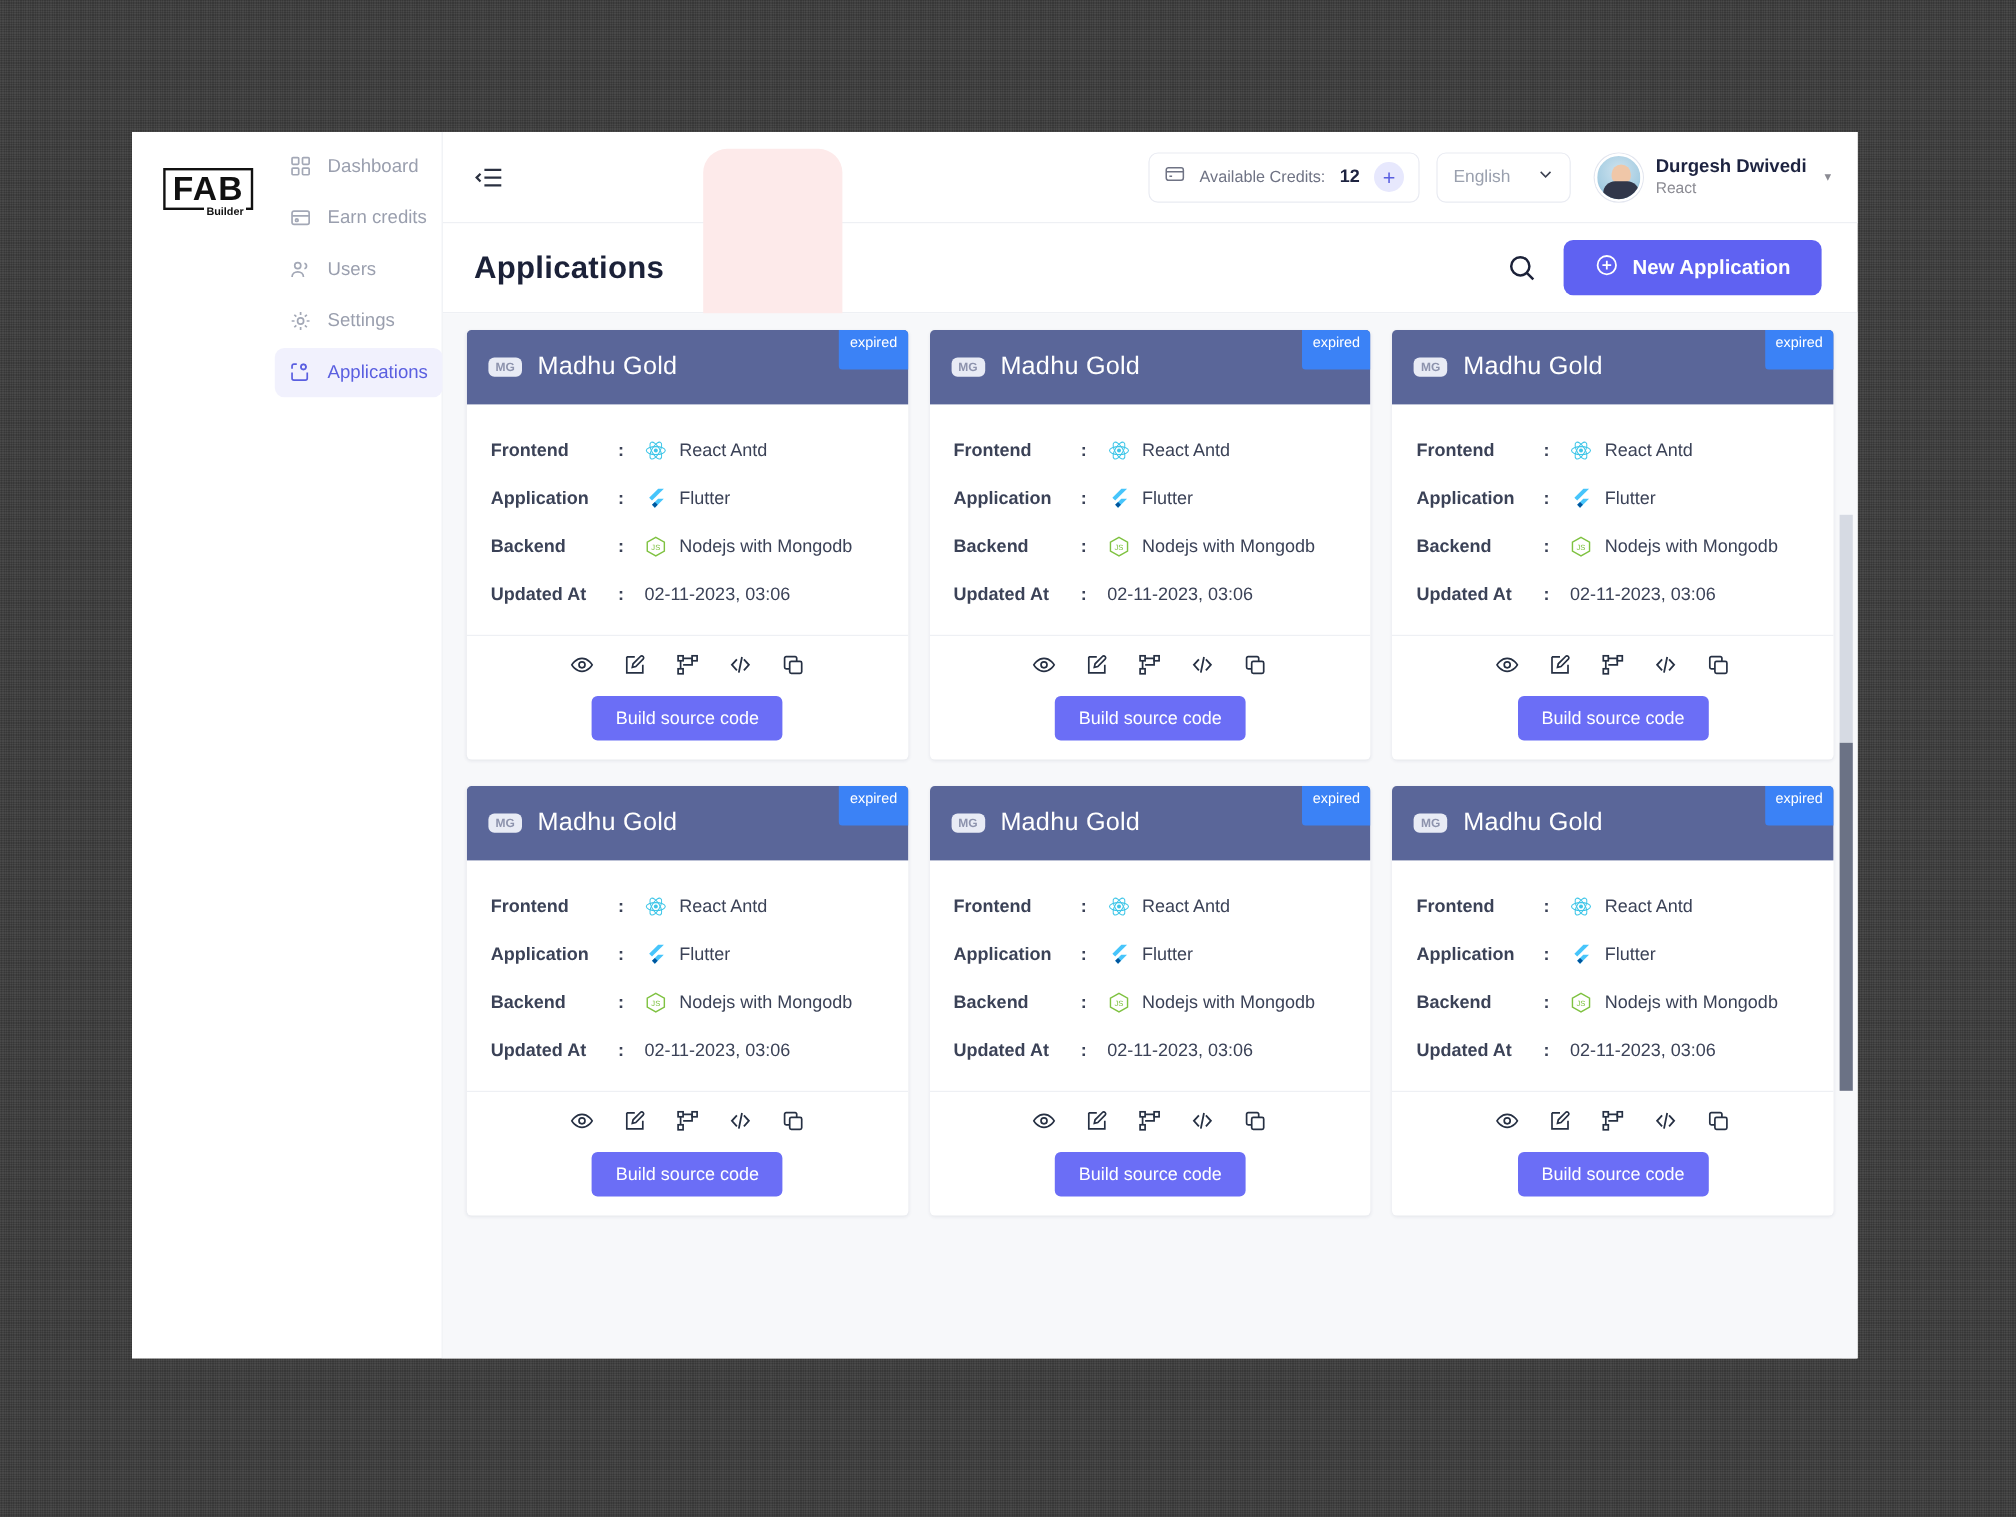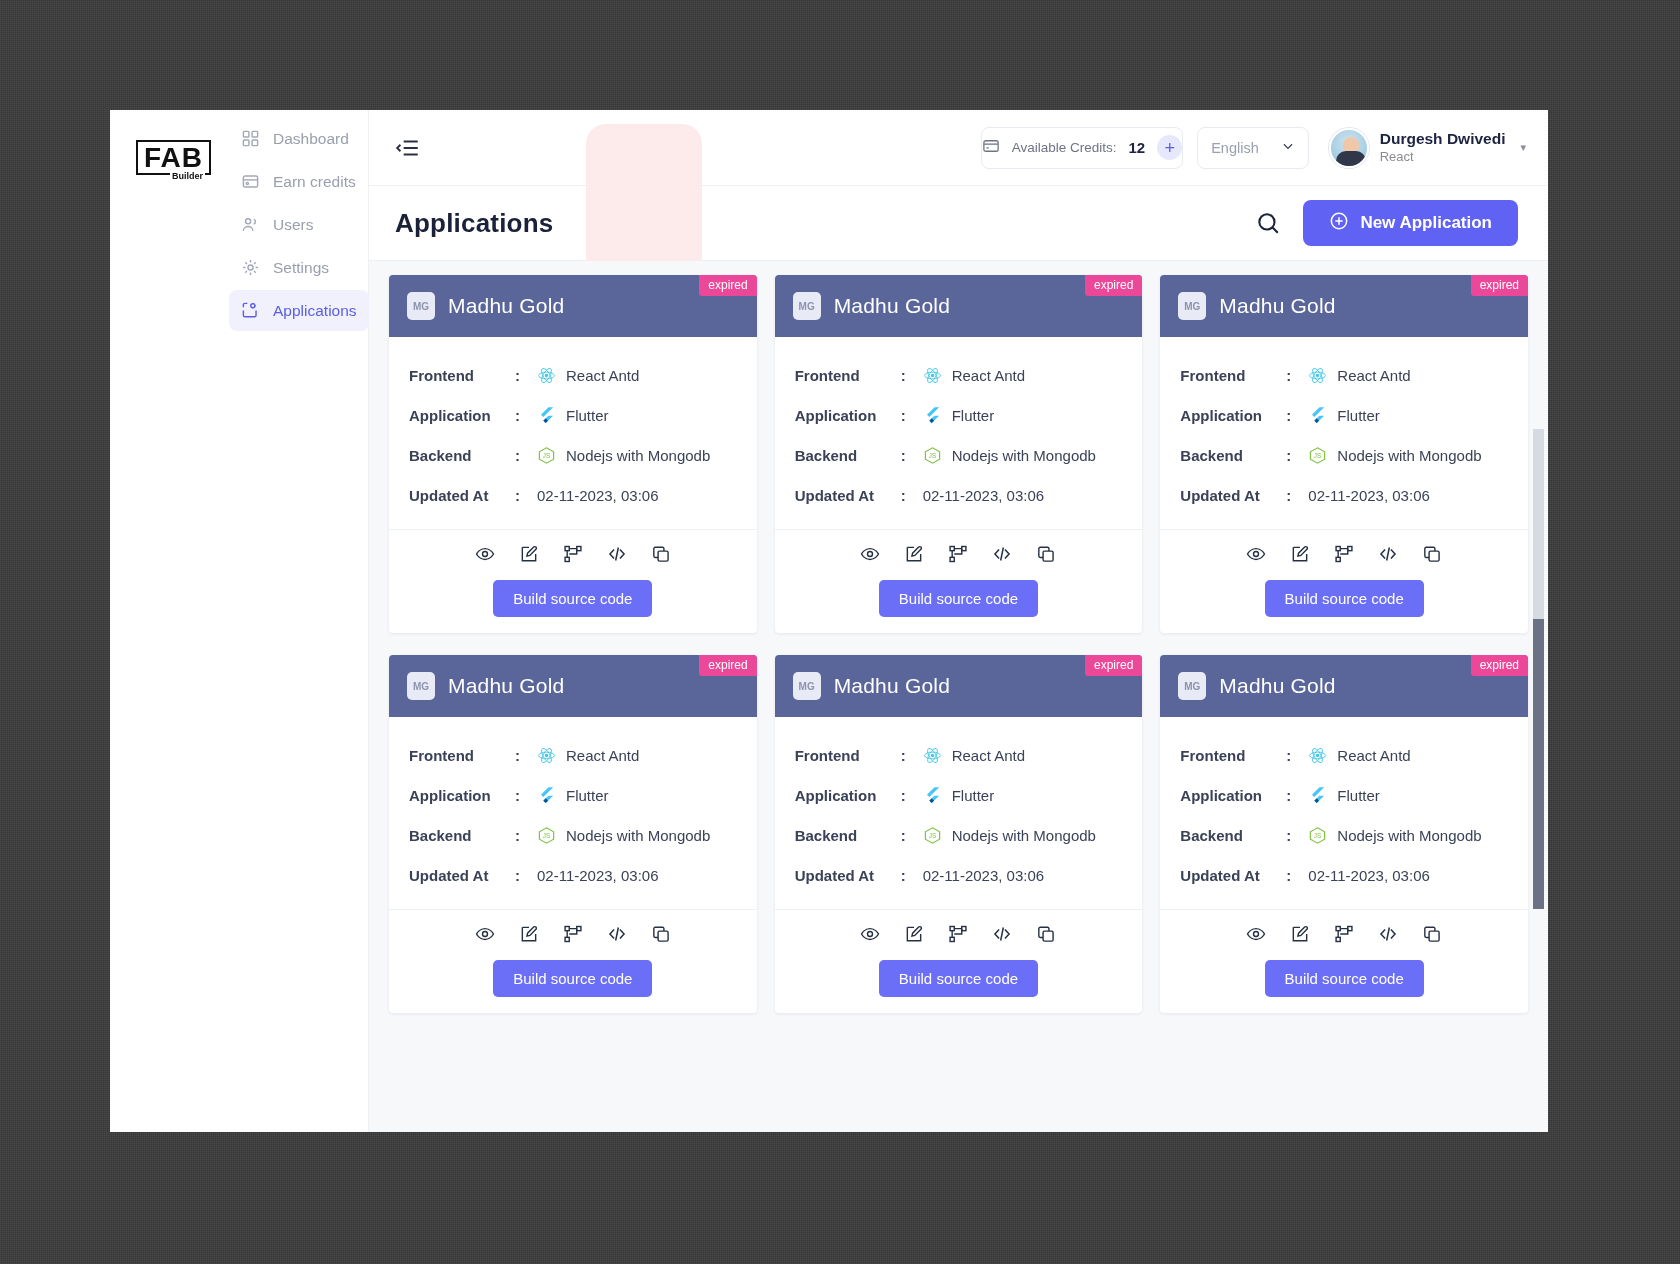--- a/index.html
+++ b/index.html
@@ -130,21 +130,21 @@
     display: flex; align-items: center; gap: 0;
     padding: 0 22px 0 26px;
     border-bottom: 1px solid #eef0f4;
     background: #fff;
   }
   .collapse-btn { width: 26px; height: 26px; cursor: pointer; }
   .topbar-right { margin-left: auto; display: flex; align-items: center; gap: 14px; }
   .credits-box {
     display: flex; align-items: center; gap: 12px;
     border: 1px solid #e9ebf2; border-radius: 8px;
-    padding: 9px 0; height: 42px;
+    padding: 9px 12px; height: 42px;
   }
   .credits-label { font-size: 13.5px; color: #6f7384; }
   .credits-value { font-size: 15px; font-weight: 700; color: #1d2340; }
   .credit-plus {
     width: 25px; height: 25px; border-radius: 50%;
     background: #e7e8fd; color: #5a5fe0;
     display: flex; align-items: center; justify-content: center;
     font-size: 18px; line-height: 1; cursor: pointer;
   }
   .lang-box {
@@ -205,30 +205,30 @@
     background: #fff; border-radius: 4px;
     box-shadow: 0 1px 3px rgba(40,50,90,.09);
     overflow: hidden; position: relative;
   }
   .card-head {
     background: #5a6699; height: 62px;
     display: flex; align-items: center; gap: 13px;
     padding: 0 18px; position: relative;
   }
   .card-avatar {
-    width: 28px; height: 28px; border-radius: 5px;
+    width: 28px; height: 16px; border-radius: 5px;
     background: #e8ebf5; color: #8d93ad;
     display: flex; align-items: center; justify-content: center;
     font-size: 10px; font-weight: 700; flex: 0 0 28px;
   }
   .card-title { color: #fff; font-size: 21px; font-weight: 400; letter-spacing: .2px; }
   .badge {
     position: absolute; right: 0; top: 0;
-    background: #ec4899; color: #fff;
-    font-size: 12px; padding: 3px 9px 4px 9px;
+    background: #3b82f6; color: #fff;
+    font-size: 12px; padding: 3px 9px 16px 9px;
     border-radius: 0 0 0 3px;
   }
   .card-body { padding: 18px 20px 14px 20px; border-bottom: 1px solid #eef0f4; }
   .row { display: flex; align-items: center; height: 40px; font-size: 15px; }
   .row .lbl { width: 106px; color: #3b4257; font-weight: 700; flex: 0 0 106px; }
   .row .colon { width: 22px; color: #3b4257; font-weight: 700; flex: 0 0 22px; }
   .row .val { color: #3b4257; display: flex; align-items: center; gap: 10px; }
   .tech-ico { width: 19px; height: 19px; flex: 0 0 19px; display: flex; align-items: center; justify-content: center; }
   .tech-ico svg { width: 19px; height: 19px; }
   .card-actions { padding: 14px 0 16px 0; text-align: center; }

